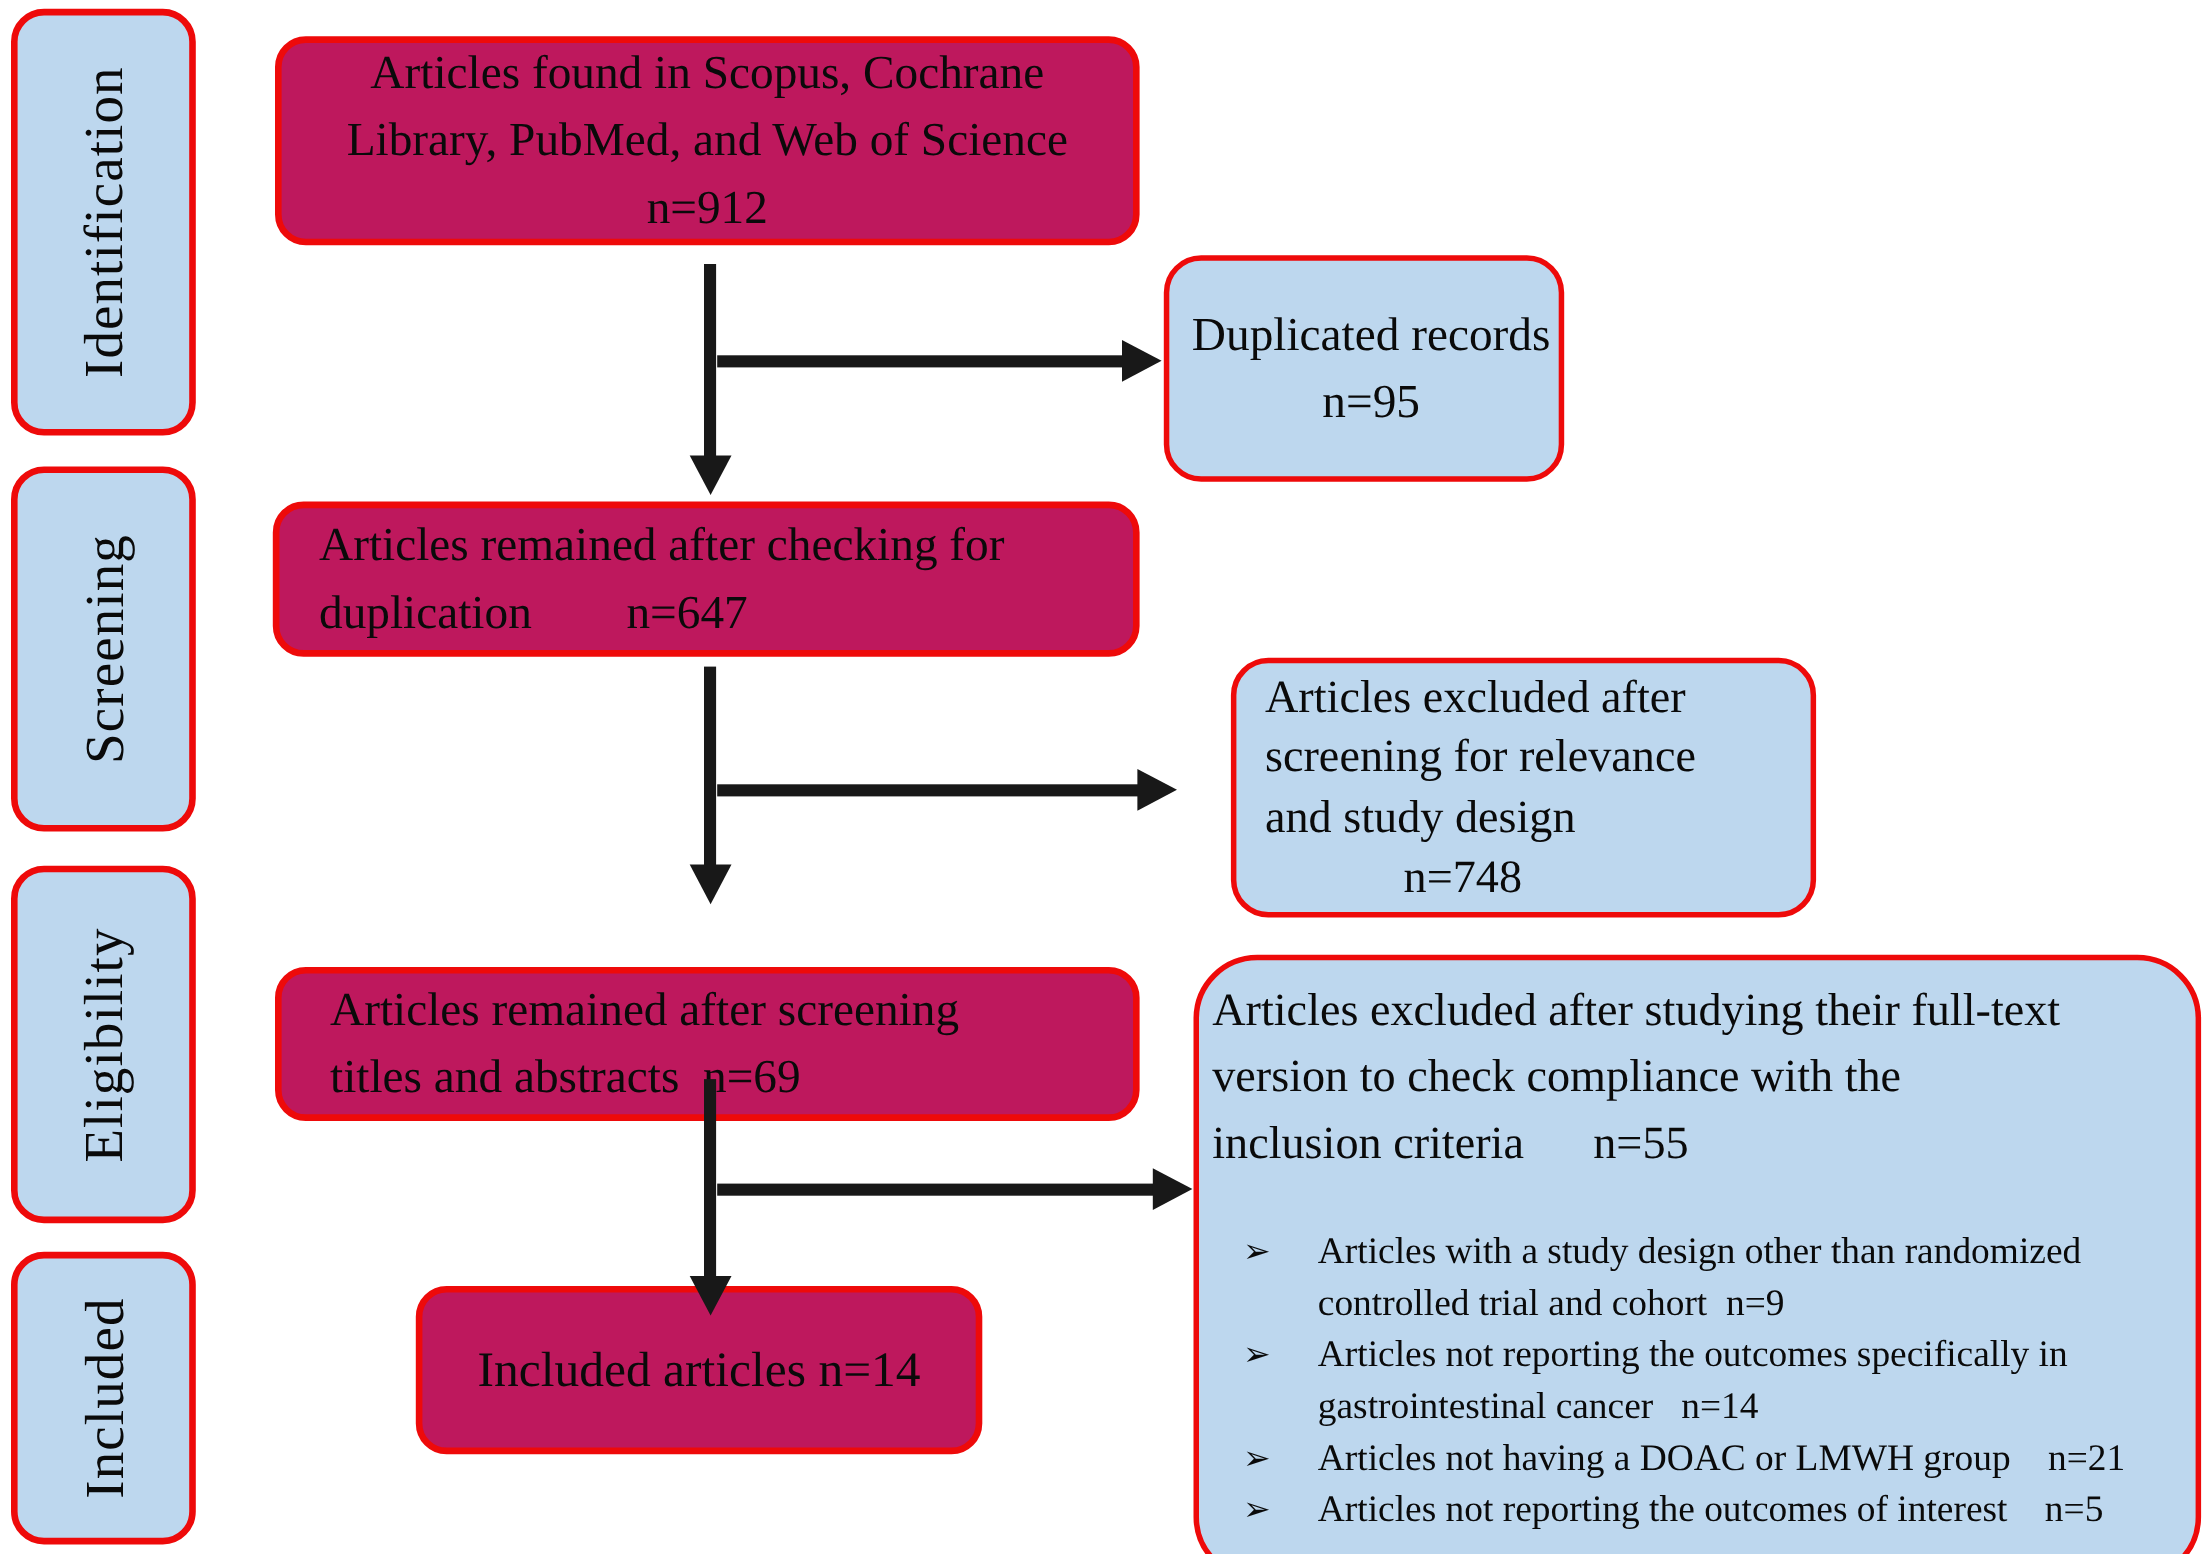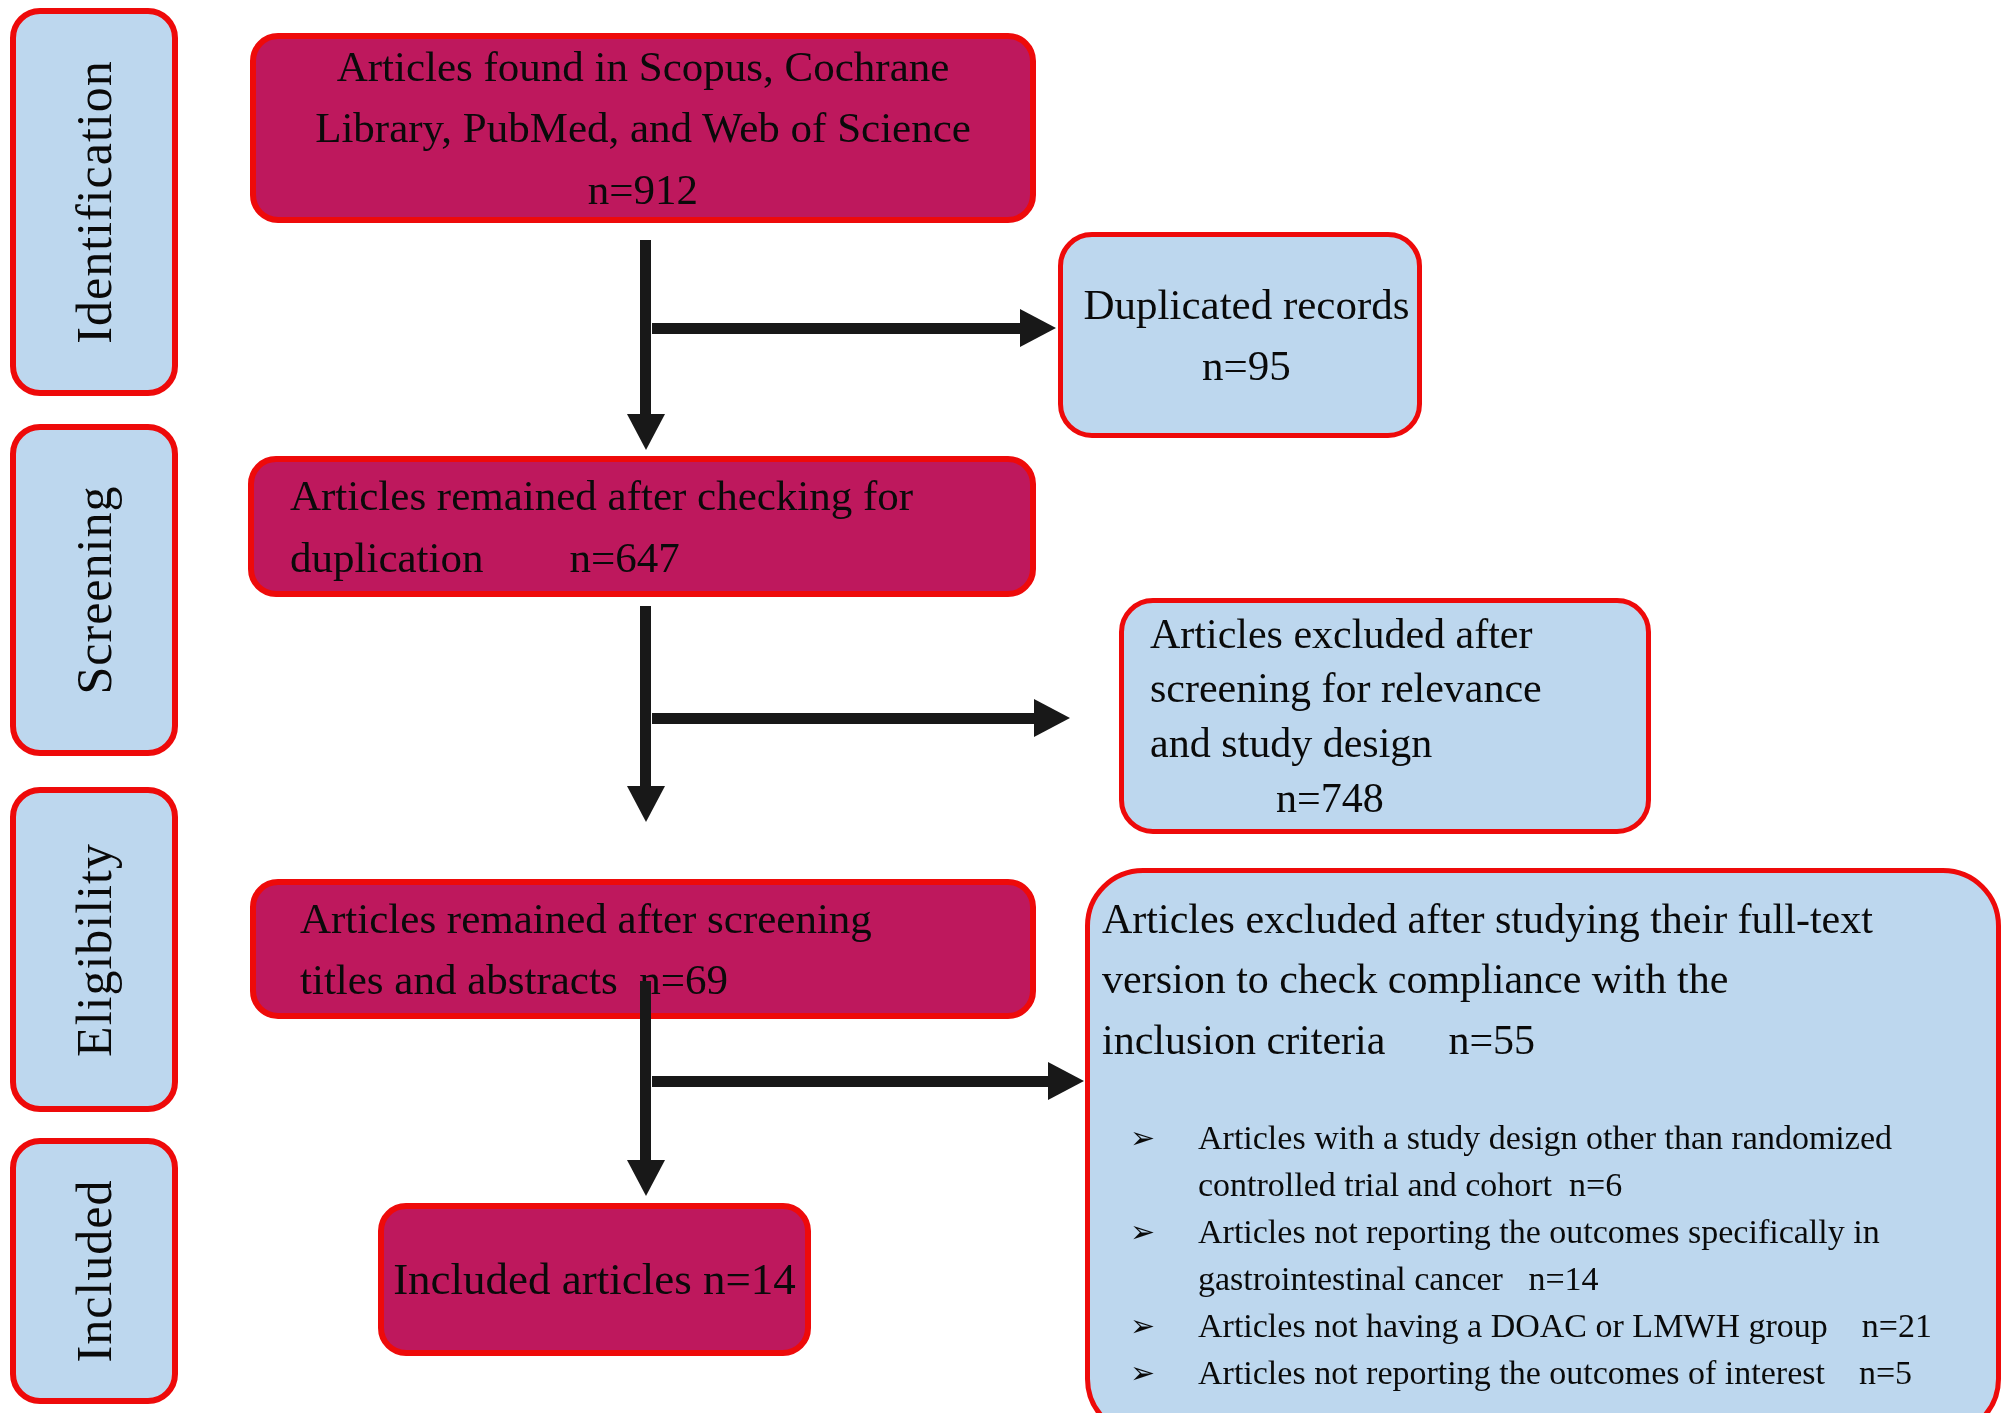--- a/index.html
+++ b/index.html
@@ -46,21 +46,21 @@
     width:100%;
   }
   .center{text-align:center;justify-content:center;}
   
   #box-found{left:250px;top:33px;width:786px;height:190px;}
   #box-dup{left:1058px;top:232px;width:364px;height:206px;padding-left:13px;}
   #box-dedup{left:248px;top:456px;width:788px;height:141px;padding-left:36px;}
   #box-excl-screen{left:1119px;top:598px;width:532px;height:236px;padding-left:26px;}
   #box-excl-screen .box-text{font-size:42px;line-height:1.3;}
   #box-screened{left:250px;top:879px;width:786px;height:140px;padding-left:44px;}
-  #box-included{left:378px;top:1203px;width:433px;height:153px;}
+  #box-included{left:378px;top:1169px;width:515px;height:153px;}
   #box-included .box-text{font-size:45px;}
   #box-fulltext{
     left:1085px;top:868px;width:916px;height:569px;
     border-radius:58px;
     display:block;
     padding:16px 10px 10px 12px;
   }
   #fulltext-header{
     white-space:pre-wrap;
     font-size:42px;
@@ -165,21 +165,21 @@
   </div>
 
   <div class="box bbox" id="box-fulltext">
     <div id="fulltext-header">Articles excluded after studying their full-text
 version to check compliance with the
 inclusion criteria      n=55</div>
     <div class="bullet-list">
       <div class="bullet-item">
         <span class="bullet-marker">➢</span>
         <span class="bullet-text">Articles with a study design other than randomized
-controlled trial and cohort  n=6</span>
+controlled trial and cohort  n=9</span>
       </div>
       <div class="bullet-item">
         <span class="bullet-marker">➢</span>
         <span class="bullet-text">Articles not reporting the outcomes specifically in
 gastrointestinal cancer   n=14</span>
       </div>
       <div class="bullet-item">
         <span class="bullet-marker">➢</span>
         <span class="bullet-text">Articles not having a DOAC or LMWH group    n=21</span>
       </div>

